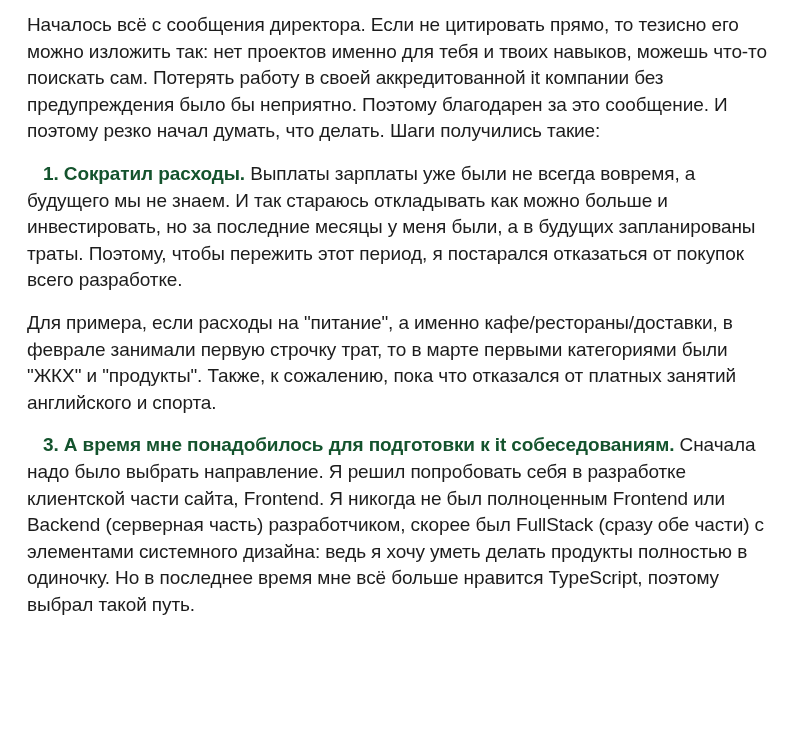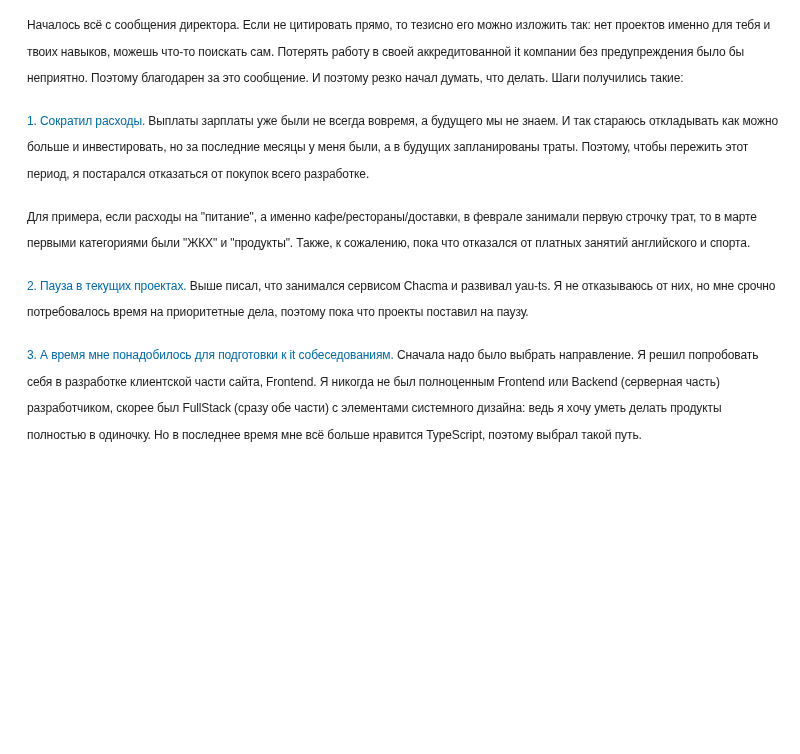--- a/index.html
+++ b/index.html
@@ -8,47 +8,45 @@
       background: #ffffff;
     }
     body {
       width: 800px;
       height: 754px;
       overflow: hidden;
     }
     .article {
       padding: 12px 18px 0 27px;
       font-family: "Liberation Sans", sans-serif;
-      font-size: 12px;
+      font-size: 19px;
       line-height: 26.6px;
       color: #1c1c1c;
       letter-spacing: -0.1px;
     }
     .article p {
       margin: 0 0 16px 0;
     }
     .article strong {
-      font-weight: 400;
-      color: #0369a1;
+      font-weight: 700;
+      color: #14532d;
+      margin-left: 16px;
     }
   </style>
 </head>
 <body>
 
 <div class="article">
   <p>Началось всё с сообщения директора. Если не цитировать прямо, то тезисно его можно изложить так: нет проектов именно для тебя и твоих навыков, можешь что-то поискать сам. Потерять работу в своей аккредитованной it компании без предупреждения было бы неприятно. Поэтому благодарен за это сообщение. И поэтому резко начал думать, что делать. Шаги получились такие:</p>
 
   <p>
     <strong>1. Сократил расходы.</strong><span> Выплаты зарплаты уже были не всегда вовремя, а будущего мы не знаем. И так стараюсь откладывать как можно больше и инвестировать, но за последние месяцы у меня были, а в будущих запланированы траты. Поэтому, чтобы пережить этот период, я постарался отказаться от покупок всего разработке.</span>
   </p>
 
   <p>
     <span>Для примера, если расходы на "питание", а именно кафе/рестораны/доставки, в феврале занимали первую строчку трат, то в марте первыми категориями были "ЖКХ" и "продукты". Также, к сожалению, пока что отказался от платных занятий английского и спорта.</span>
   </p>
 
-  <p>
-    <strong>2. Пауза в текущих проектах.</strong><span> Выше писал, что занимался сервисом Chacma и развивал yau-ts. Я не отказываюсь от них, но мне срочно потребовалось время на приоритетные дела, поэтому пока что проекты поставил на паузу.</span>
-  </p>
 
   <p>
     <strong>3. А время мне понадобилось для подготовки к it собеседованиям.</strong><span> Сначала надо было выбрать направление. Я решил попробовать себя в разработке клиентской части сайта, Frontend. Я никогда не был полноценным Frontend или Backend (серверная часть) разработчиком, скорее был FullStack (сразу обе части) с элементами системного дизайна: ведь я хочу уметь делать продукты полностью в одиночку. Но в последнее время мне всё больше нравится TypeScript, поэтому выбрал такой путь.</span>
   </p>
 </div>
 
 </body></html>

